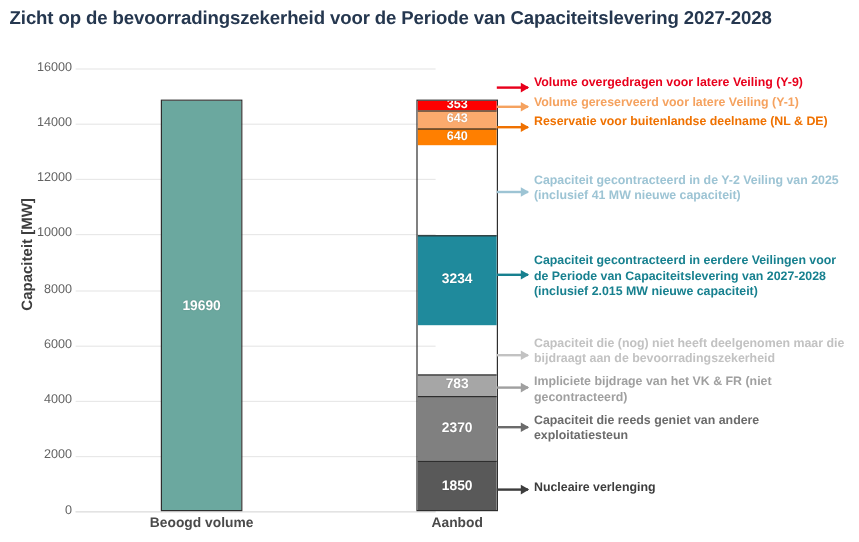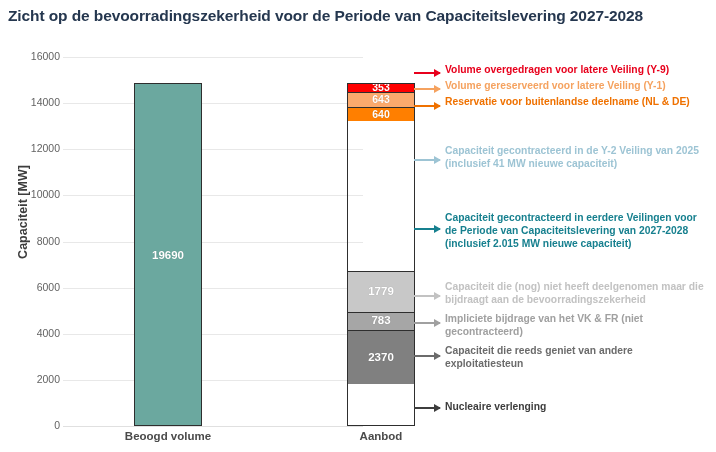--- a/index.html
+++ b/index.html
@@ -192,28 +192,31 @@
         <div class="bar" style="left: 347px; top: 82.5994px; width: 68px; height: 343.401px;">
           <div class="seg" style="top: 0px; height: 8.14106px; background: rgb(255, 0, 0); border-top: none;">
             <span class="seg-label" style="font-size: 10.5px;">353</span>
           </div>
           <div class="seg" style="top: 8.14106px; height: 14.8292px; background: rgb(251, 170, 109); justify-content: center;">
             <span class="seg-label" style="font-size: 10.5px;">643</span>
           </div>
           <div class="seg" style="top: 22.9703px; height: 14.76px; background: rgb(255, 127, 0);">
             <span class="seg-label" style="font-size: 10.5px;">640</span>
           </div>
-          <div class="seg" style="top: 186.991px; height: 41.0282px; background: rgb(200, 200, 200);">
-            <span class="seg-label">1779</span>
+          <div class="seg" style="top: 112.407px; height: 74.5841px; background: rgb(31, 138, 156);">
+            <span class="seg-label">3234</span>
           </div>
           <div class="seg" style="top: 228.019px; height: 18.0579px; background: rgb(166, 166, 166); justify-content: center;">
             <span class="seg-label">783</span>
           </div>
           <div class="seg" style="top: 246.077px; height: 54.6581px; background: rgb(128, 128, 128);">
             <span class="seg-label">2370</span>
+          </div>
+          <div class="seg" style="top: 300.735px; height: 42.6656px; background: rgb(89, 89, 89);">
+            <span class="seg-label">1850</span>
           </div>
         </div>
       </div>
     <div id="callouts-layer">
         <div class="leader" style="left: 414px; top: 72px; width: 26px; background: rgb(232, 0, 28); color: rgb(232, 0, 28);"></div>
         <div class="callout" style="left: 445px; top: 64px; width: 265px; color: rgb(232, 0, 28);">Volume overgedragen voor latere Veiling (Y-9)</div>
         <div class="leader" style="left: 414px; top: 88px; width: 26px; background: rgb(245, 162, 95); color: rgb(245, 162, 95);"></div>
         <div class="callout" style="left: 445px; top: 80px; width: 265px; color: rgb(245, 162, 95);">Volume gereserveerd voor latere Veiling (Y-1)</div>
         <div class="leader" style="left: 414px; top: 105px; width: 26px; background: rgb(239, 113, 0); color: rgb(239, 113, 0);"></div>
         <div class="callout" style="left: 445px; top: 96px; width: 265px; color: rgb(239, 113, 0);">Reservatie voor buitenlandse deelname (NL &amp; DE)</div>

